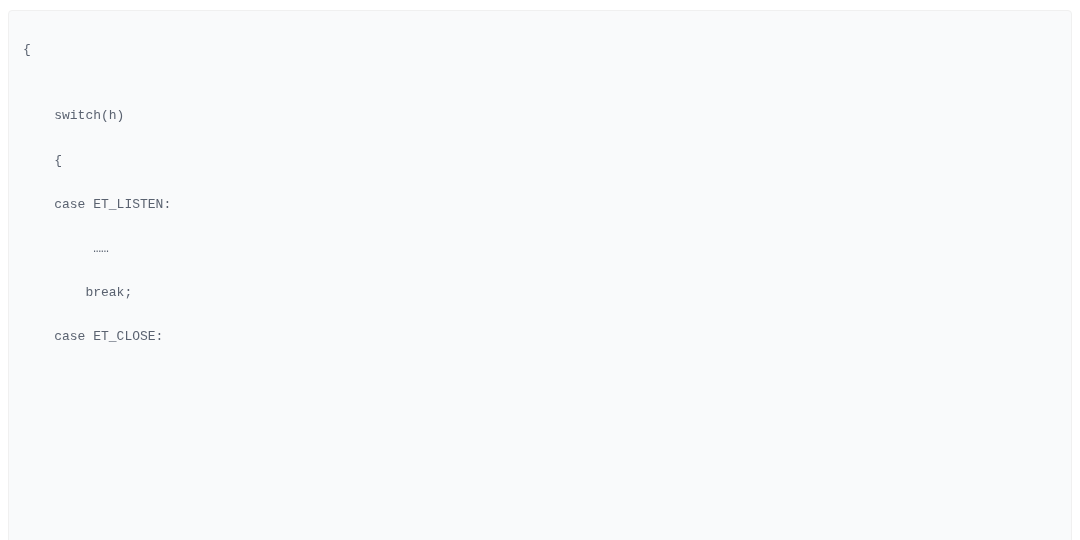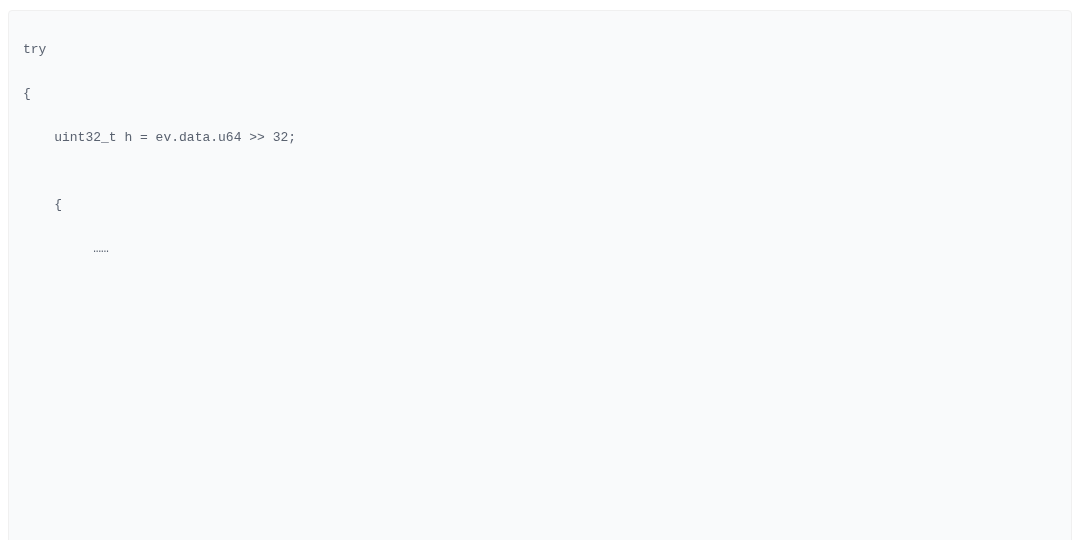--- a/index.html
+++ b/index.html
@@ -18,26 +18,28 @@
       color: #5a6270;
       white-space: pre;
       overflow: hidden;
     }
     .line { display: block; }
   </style>
 </head>
 <body>
 
 <div class="code-block">
-<span class="line">try</span>
 <span class="line">{</span>
-<span class="line">    uint32_t h = ev.data.u64 &gt;&gt; 32;</span>
 <span class="line"></span>
+<span class="line">    switch(h)</span>
 <span class="line">    {</span>
+<span class="line">    case ET_LISTEN:</span>
 <span class="line">         ……</span>
+<span class="line">        break;</span>
+<span class="line">    case ET_CLOSE:</span>
 
 
 
 
 
 
 
 
 
 

